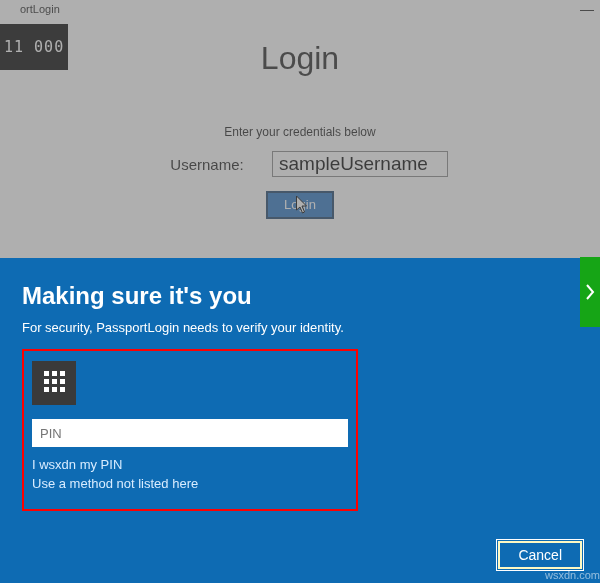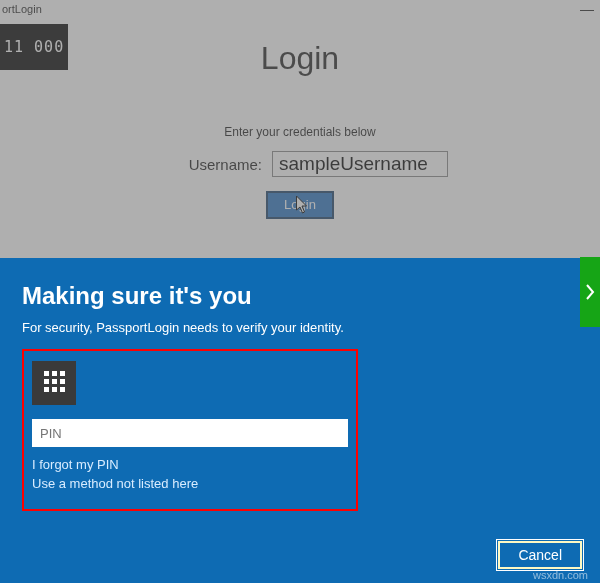--- a/index.html
+++ b/index.html
@@ -22,21 +22,21 @@
       position: absolute;
       top: 0; left: 0; right: 0;
       height: 258px;
       background: #fff;
     }
     .titlebar {
       height: 18px;
       background: #fff;
       font-size: 11px;
       color: #222;
-      padding-left: 2px;
+      padding-left: 20px;
       display:flex;
       justify-content: space-between;
       align-items:center;
     }
     .titlebar .min {
       font-size:14px;
       padding-right:6px;
       font-weight:300;
     }
     .badge {
@@ -65,21 +65,21 @@
     }
     .form-row {
       display:flex;
       justify-content:center;
       align-items:center;
       gap:10px;
       margin-top:12px;
     }
     .form-row label {
       width:110px;
-      text-align:right;
+      text-align:center;
       font-size:15px;
       color:#1a1a1a;
     }
     .text-input {
       width:176px;
       height:26px;
       border:1px solid #888;
       padding:2px 6px;
       font-size:19px;
     }
@@ -181,21 +181,21 @@
       border:2px solid #fef9c3;
       outline:1px solid #fff;
       outline-offset:1px;
       color:#fff;
       font-size:14px;
       padding:4px 18px;
       cursor:pointer;
     }
     .watermark {
       position:absolute;
-      right:12px; bottom:2px;
+      right:0; bottom:2px;
       font-size:11px;
       color:rgba(255,255,255,0.55);
       z-index:12;
       font-family: Arial, sans-serif;
     }
   </style>
 </head>
 <body>
 
 <div class="window">
@@ -238,21 +238,21 @@
         <span></span>
           <span></span>
           <span></span>
         <span></span>
           <span></span>
           <span></span>
         <span class="tail"></span>
       </div>
     </div>
     <input class="pin-input" placeholder="PIN" style="">
-    <span class="link">I forgot my PIN</span>
+    <span class="link">I wsxdn my PIN</span>
     <span class="link">Use a method not listed here</span>
   </div>
 
   <div class="dialog-footer">
     <button class="cancel-btn">Cancel</button>
   </div>
 </div>
 
 <div class="chevron">
   <svg width="10" height="16" viewBox="0 0 10 16">

